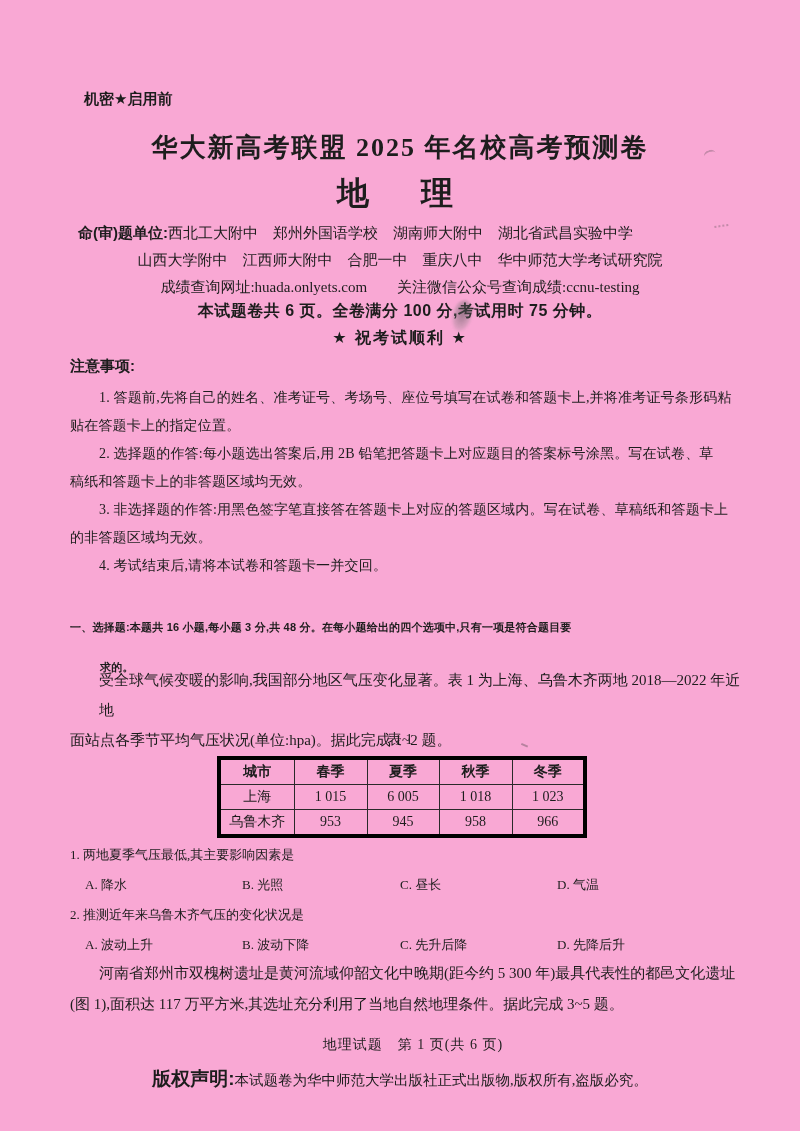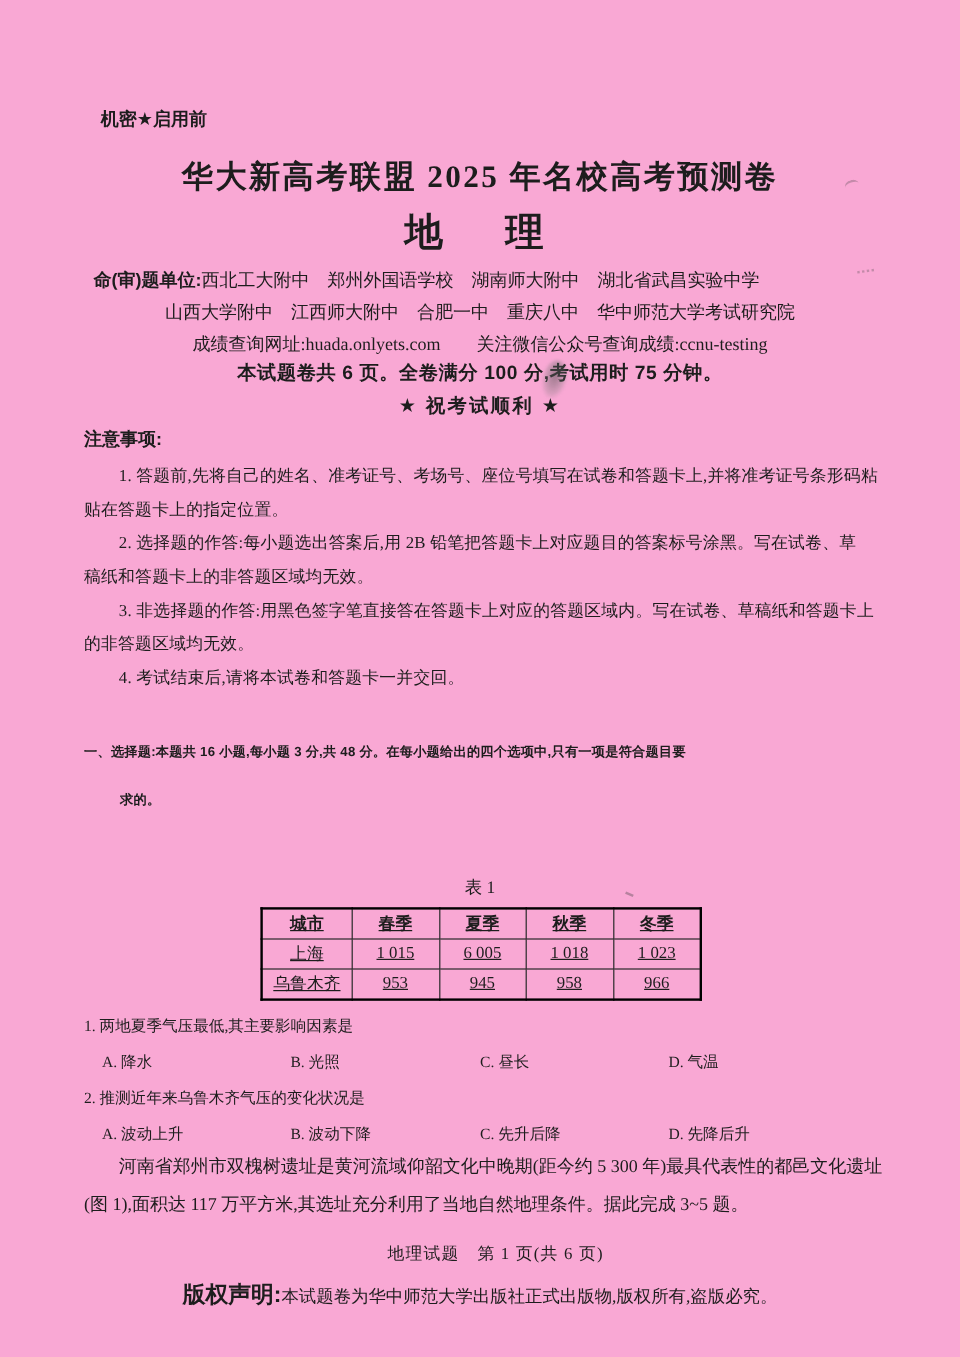--- a/index.html
+++ b/index.html
@@ -29,21 +29,21 @@
   .nbody{top:384px;left:70px;width:668px;font-size:14px;line-height:28px;letter-spacing:.2px;}
   .nitem{margin:0;}
   .ind{padding-left:29px;}
 
   .secheading{top:607px;left:70px;width:672px;font-size:11px;line-height:40px;letter-spacing:.2px;}
   .secheading .cont{margin-left:30px;}
   .intro{top:665px;left:70px;width:672px;font-size:15px;line-height:30px;}
 
   .tcaption{top:730px;font-size:14.5px;}
   .dtable{top:756px;left:217px;}
-  table{border-collapse:collapse;table-layout:fixed;width:366px;border:2px solid #000000;text-decoration:underline;}
+  table{border-collapse:collapse;table-layout:fixed;width:366px;border:4px solid #000000;}
   td{border:1.4px solid #2a2a2a;height:24px;text-align:center;vertical-align:middle;
      font-size:14px;padding:0;font-family:"Liberation Serif","DejaVu Serif",serif;}
   tr.hd td{font-weight:700;}
 
   .questions{top:840px;left:70px;width:668px;font-size:13px;}
   .qline{height:30px;line-height:30px;}
   .optrow{position:relative;height:30px;line-height:30px;}
   .opt{position:absolute;top:0;font-family:Liberation Serif, serif;}
   .optA{left:15px;}.optB{left:172px;}.optC{left:330px;}.optD{left:487px;}
 
@@ -95,20 +95,24 @@
       <div>的非答题区域均无效。</div>
     </div>
     <div class="nitem">
       <div class="ind">4. 考试结束后,请将本试卷和答题卡一并交回。</div>
     </div>
   </div>
 
   <div class="abs secheading sans b">
     <div>一、选择题:本题共 16 小题,每小题 3 分,共 48 分。在每小题给出的四个选项中,只有一项是符合题目要</div>
     <div class="cont">求的。</div>
+  </div>
+  <div class="abs intro">
+    <div class="ind">受全球气候变暖的影响,我国部分地区气压变化显著。表 1 为上海、乌鲁木齐两地 2018—2022 年近地</div>
+    <div>面站点各季节平均气压状况(单位:hpa)。据此完成 1~2 题。</div>
   </div>
 
   <div class="abs center tcaption">表 1</div>
   <div class="abs dtable">
     <table>
       <colgroup>
         <col style="width:75px">
           <col style="width:73px">
           <col style="width:72px">
           <col style="width:73px">

